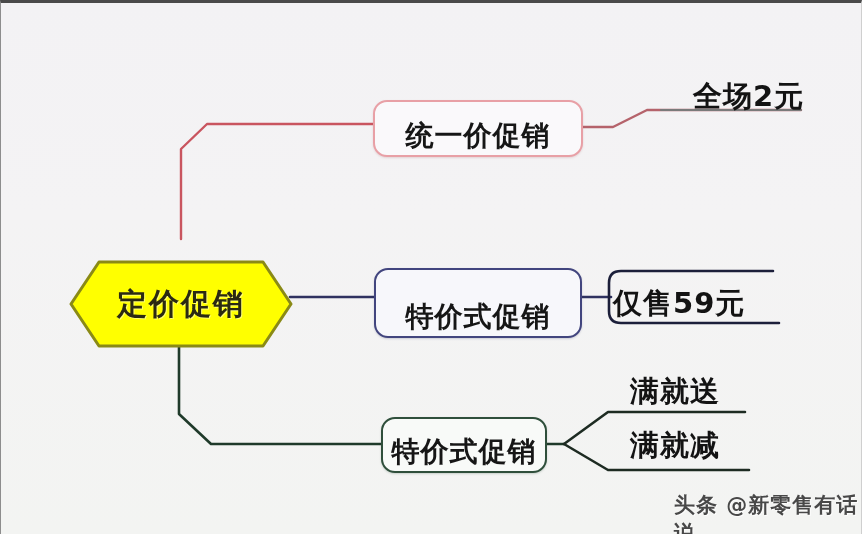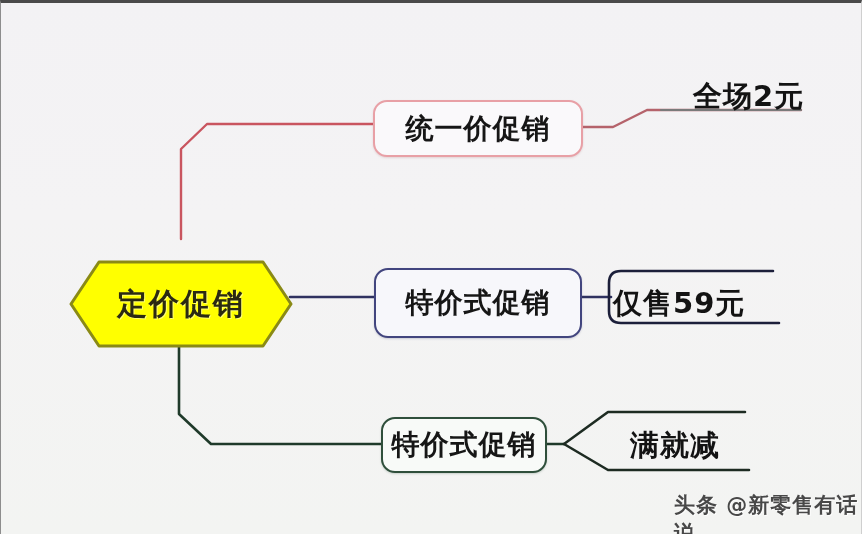--- a/index.html
+++ b/index.html
@@ -64,20 +64,21 @@
     letter-spacing: 2px;
     color: #2b2a12;
     text-shadow: 1px 1px 0 rgba(255,255,255,0.45);
   }
 
   .branch-node {
     border-radius: 14px;
     background: #faf9fb;
     font-size: 28px;
     letter-spacing: 1px;
+    align-items: flex-end;
   }
   .branch-uniform {
     left: 372px;
     top: 97px;
     width: 210px;
     height: 57px;
     border: 2px solid #e8a0a6;
     box-shadow: 0 1px 2px rgba(180,120,125,0.25);
   }
   .branch-special {
@@ -171,18 +172,19 @@
 
   <div class="node branch-node branch-fullamount">
     <span>特价式促销</span>
   </div>
 
   <div class="leaf leaf-all2">全场2元</div>
 
 
   <div class="leaf leaf-only59">仅售59元</div>
 
+  <div class="leaf leaf-send">满就送</div>
 
   <div class="leaf leaf-reduce">满就减</div>
 
   <div class="watermark">头条 @新零售有话说</div>
 
 </div>
 
 </body></html>

